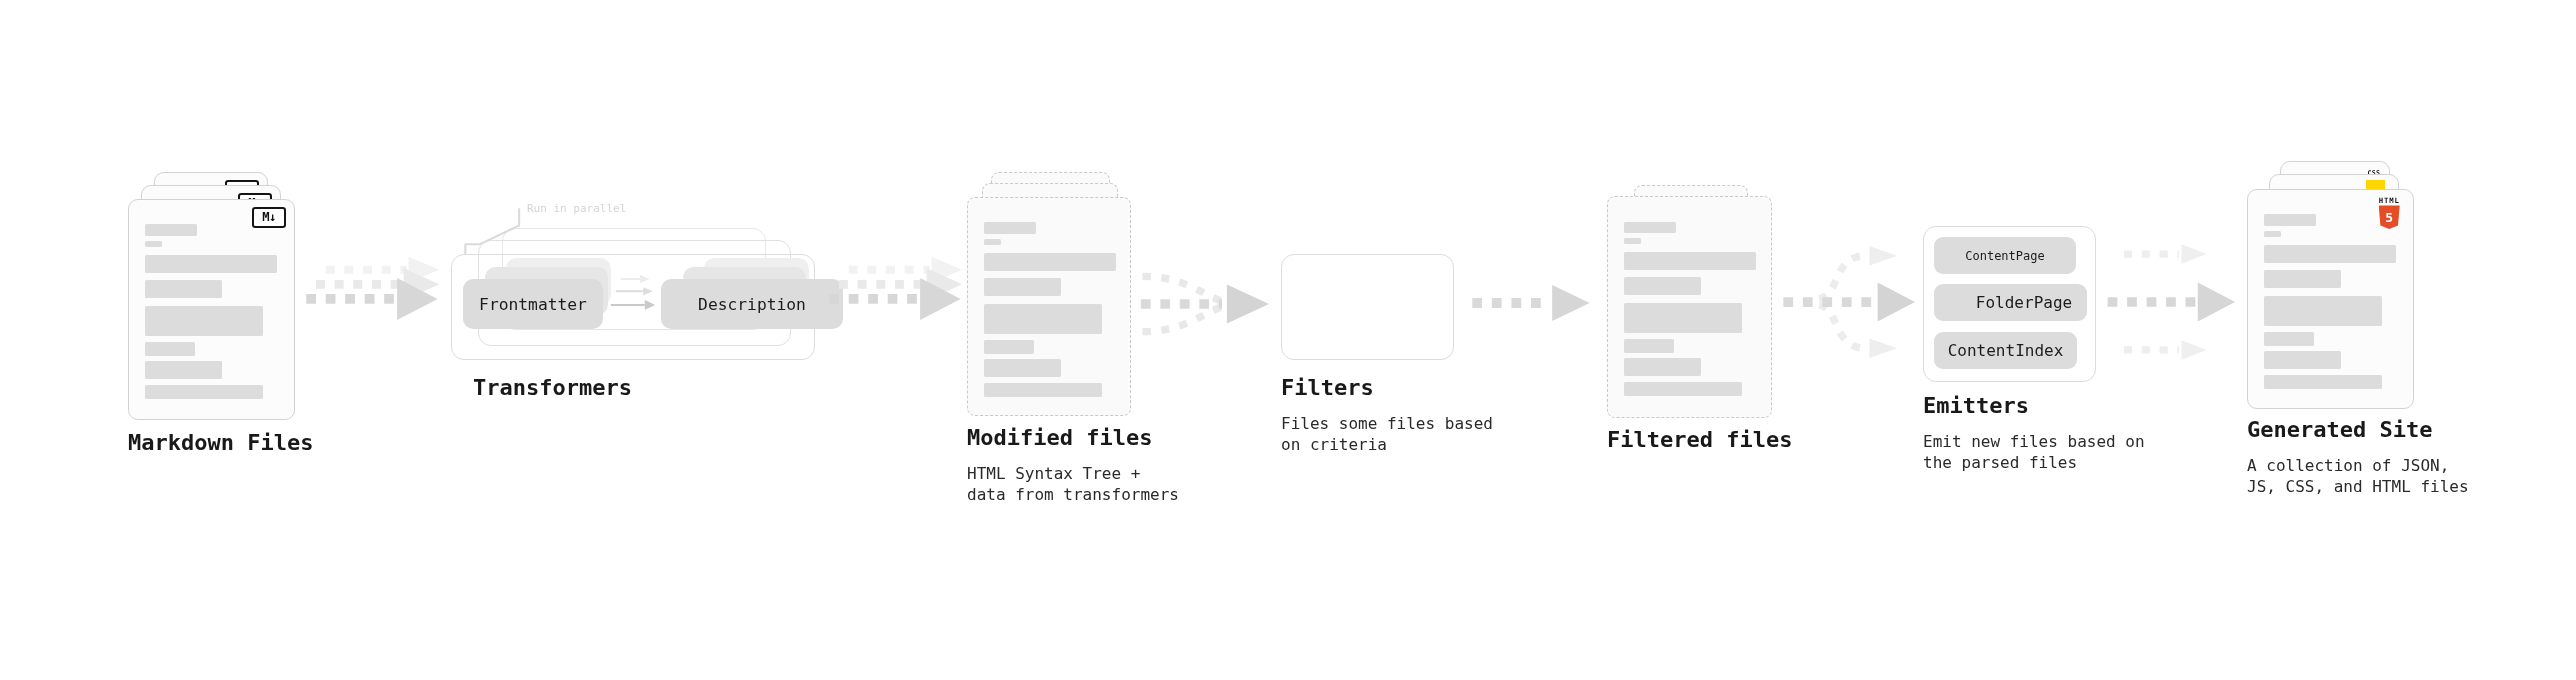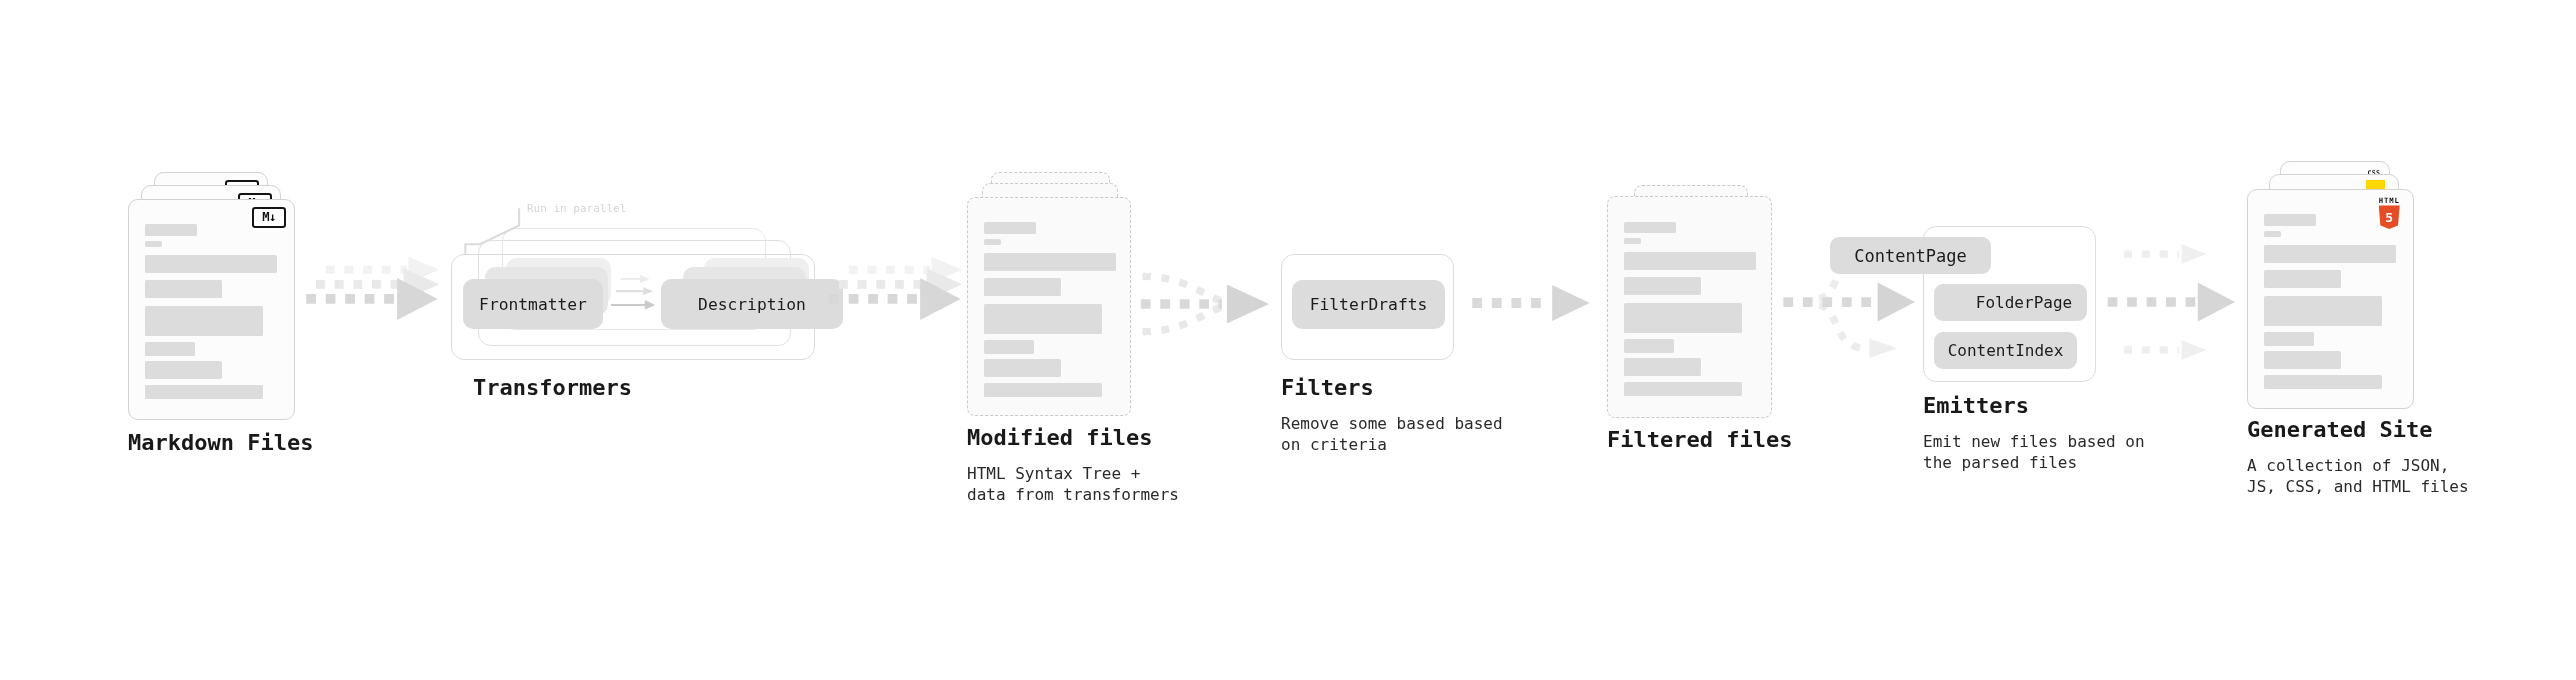--- a/index.html
+++ b/index.html
@@ -148,24 +148,23 @@
   </div>
 
   <svg class="abs" style="left:1136px;top:265px;" width="142" height="78" viewBox="0 0 175 96">
     <path d="M 8,14 C 58,14 78,34 104,44" stroke="#e8e8e8" stroke-width="9" stroke-dasharray="10 13" fill="none"></path>
     <path d="M 8,82 C 58,82 78,62 104,52" stroke="#e8e8e8" stroke-width="9" stroke-dasharray="10 13" fill="none"></path>
     <line x1="6" y1="48" x2="106" y2="48" stroke="#d9d9d9" stroke-width="12" stroke-dasharray="12 12"></line>
     <polygon points="112,24 112,72 164,48" fill="#d4d4d4"></polygon>
   </svg>
 
   <div class="container-box" style="left:1281px;top:254px;width:173px;height:106px;"></div>
-  <div class="node" style="left:1292px;top:280px;width:153px;height:49px;">FilterDrafts</div>
   <div class="stage-label" style="left:1281px;top:375px;">Filters</div>
   <div class="caption" style="left:1281px;top:413px;">
-    <div>Remove some based based</div>
+    <div>Files some files based</div>
     <div>on criteria</div>
   </div>
 
   <svg class="abs" style="left:1469px;top:280px;" width="124" height="46" viewBox="0 0 152 56">
     <line x1="4" y1="28" x2="98" y2="28" stroke="#d9d9d9" stroke-width="12" stroke-dasharray="12 12"></line>
     <polygon points="102,6 102,50 148,28" fill="#d6d6d6"></polygon>
   </svg>
 
   <div class="abs" style="left:1607px;top:185px;width:165px;height:233px;">
     <div class="card dashed" style="left:27px;top:0;width:114px;height:219px;"></div>
@@ -185,21 +184,21 @@
   <svg class="abs" style="left:1780px;top:237px;" width="140" height="130" viewBox="0 0 172 160">
     <path d="M 48,76 C 74,72 64,23 106,23" stroke="#ececec" stroke-width="9" stroke-dasharray="10 12" fill="none"></path>
     <polygon points="110,11 110,35 144,23" fill="#eeeeee"></polygon>
     <path d="M 48,84 C 74,88 64,137 106,137" stroke="#ececec" stroke-width="9" stroke-dasharray="10 12" fill="none"></path>
     <polygon points="110,125 110,149 144,137" fill="#eeeeee"></polygon>
     <line x1="4" y1="80" x2="116" y2="80" stroke="#d9d9d9" stroke-width="12" stroke-dasharray="12 12"></line>
     <polygon points="120,56 120,104 166,80" fill="#d4d4d4"></polygon>
   </svg>
 
   <div class="container-box" style="left:1923px;top:226px;width:173px;height:156px;"></div>
-  <div class="node" style="left:1830px;top:237px;width:161px;height:37px;border-radius:9px;font-size:17px;">ContentPage</div>
+  <div class="node" style="left:1934px;top:237px;width:142px;height:37px;border-radius:9px;font-size:12px;">ContentPage</div>
   <div class="node" style="left:1934px;top:284px;width:153px;height:37px;border-radius:9px;font-size:16px;padding-left:27px;">FolderPage</div>
   <div class="node" style="left:1934px;top:332px;width:143px;height:37px;border-radius:9px;font-size:16px;">ContentIndex</div>
   <div class="stage-label" style="left:1923px;top:393px;">Emitters</div>
   <div class="caption" style="left:1923px;top:431px;">
     <div>Emit new files based on</div>
     <div>the parsed files</div>
   </div>
 
   <svg class="abs" style="left:2106px;top:237px;" width="134" height="130" viewBox="0 0 165 160">
     <line x1="22" y1="21" x2="90" y2="21" stroke="#eeeeee" stroke-width="9" stroke-dasharray="10 12"></line>

